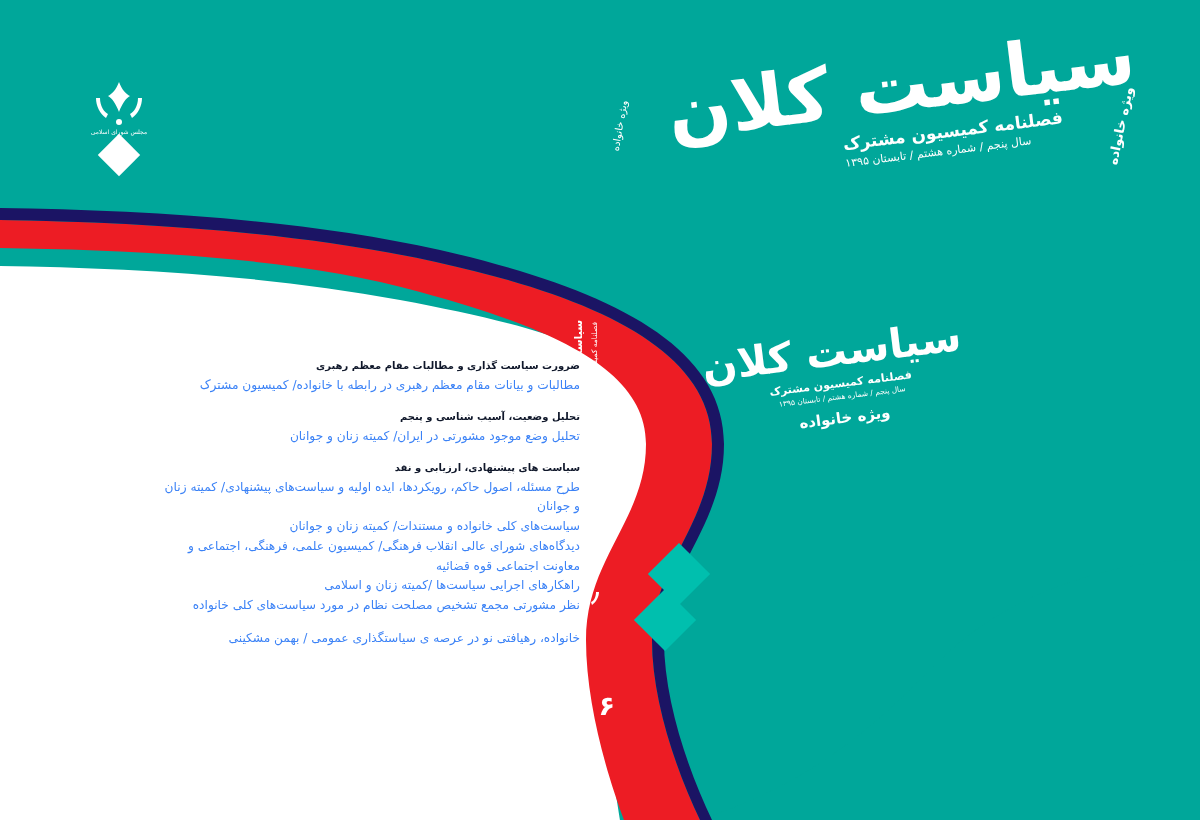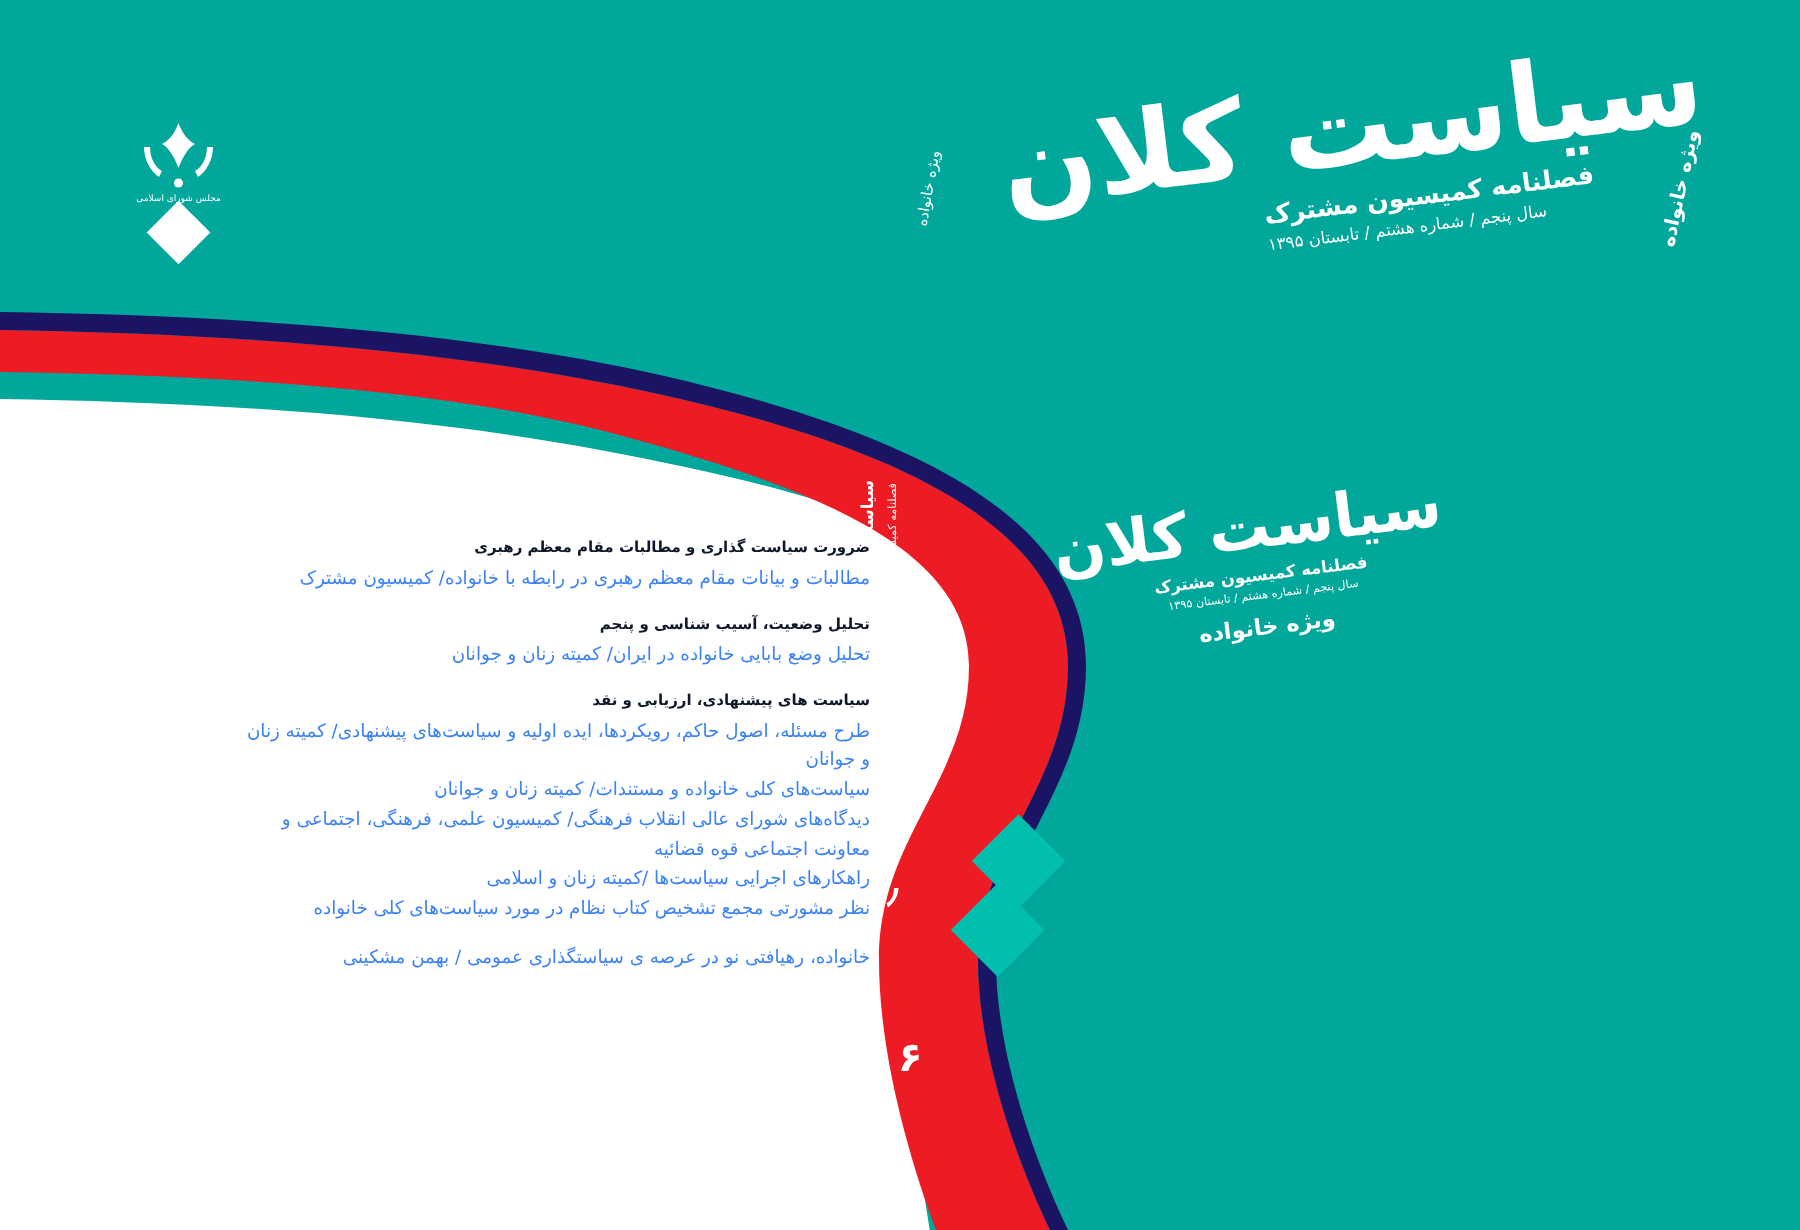--- a/index.html
+++ b/index.html
@@ -258,30 +258,30 @@
 
   <div class="toc">
 
     <div class="toc-section">
       <div class="toc-heading">ضرورت سیاست گذاری و مطالبات مقام معظم رهبری</div>
       <div class="toc-line">مطالبات و بیانات مقام معظم رهبری در رابطه با خانواده/ کمیسیون مشترک</div>
     </div>
 
     <div class="toc-section">
       <div class="toc-heading">تحلیل وضعیت، آسیب شناسی و پنجم</div>
-      <div class="toc-line">تحلیل وضع بابایی خانواده در ایران/ کمیته زنان و جوانان</div>
+      <div class="toc-line">تحلیل وضع موجود مشورتی در ایران/ کمیته زنان و جوانان</div>
     </div>
 
     <div class="toc-section">
       <div class="toc-heading">سیاست های پیشنهادی، ارزیابی و نقد</div>
       <div class="toc-line">طرح مسئله، اصول حاکم، رویکردها، ایده اولیه و سیاست‌های پیشنهادی/ کمیته زنان و جوانان</div>
       <div class="toc-line">سیاست‌های کلی خانواده و مستندات/ کمیته زنان و جوانان</div>
       <div class="toc-line">دیدگاه‌های شورای عالی انقلاب فرهنگی/ کمیسیون علمی، فرهنگی، اجتماعی و معاونت اجتماعی قوه قضائیه</div>
       <div class="toc-line">راهکارهای اجرایی سیاست‌ها /کمیته زنان و اسلامی</div>
-      <div class="toc-line">نظر مشورتی مجمع تشخیص کتاب نظام در مورد سیاست‌های کلی خانواده</div>
+      <div class="toc-line">نظر مشورتی مجمع تشخیص مصلحت نظام در مورد سیاست‌های کلی خانواده</div>
     </div>
 
     <div class="toc-section">
       <div class="toc-line">خانواده، رهیافتی نو در عرصه ی سیاستگذاری عمومی / بهمن مشکینی</div>
     </div>
 
   </div>
 
 </div>
 

